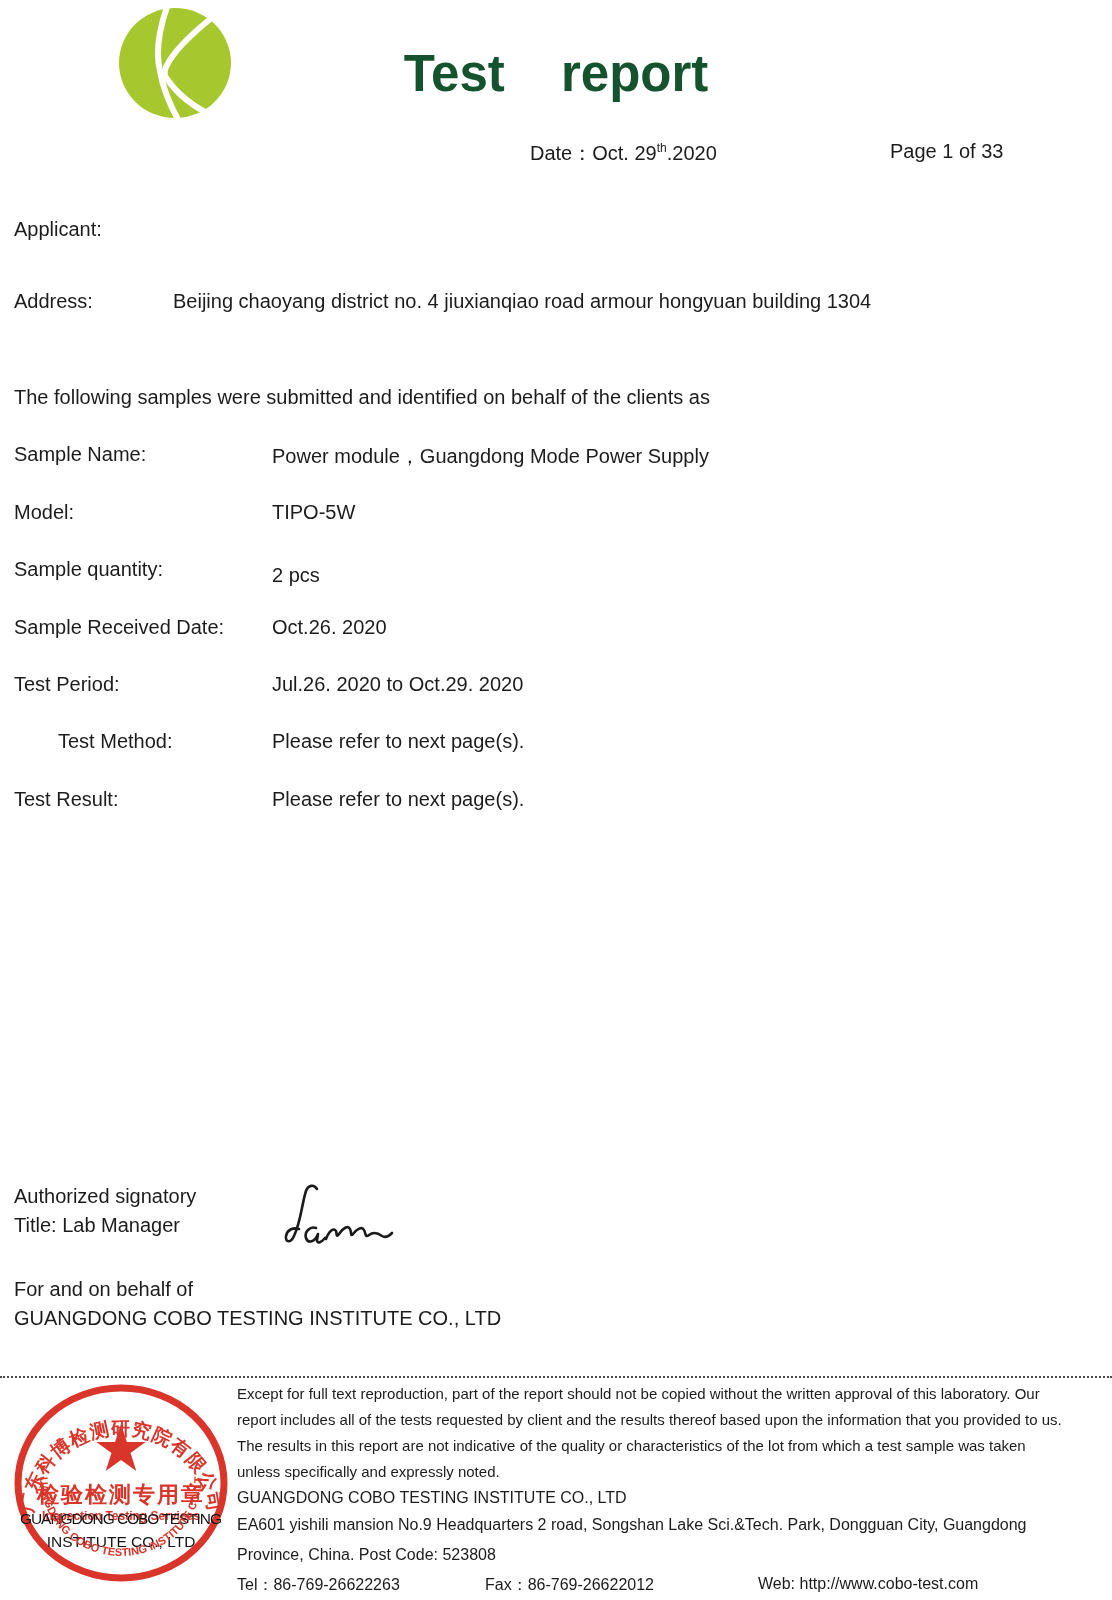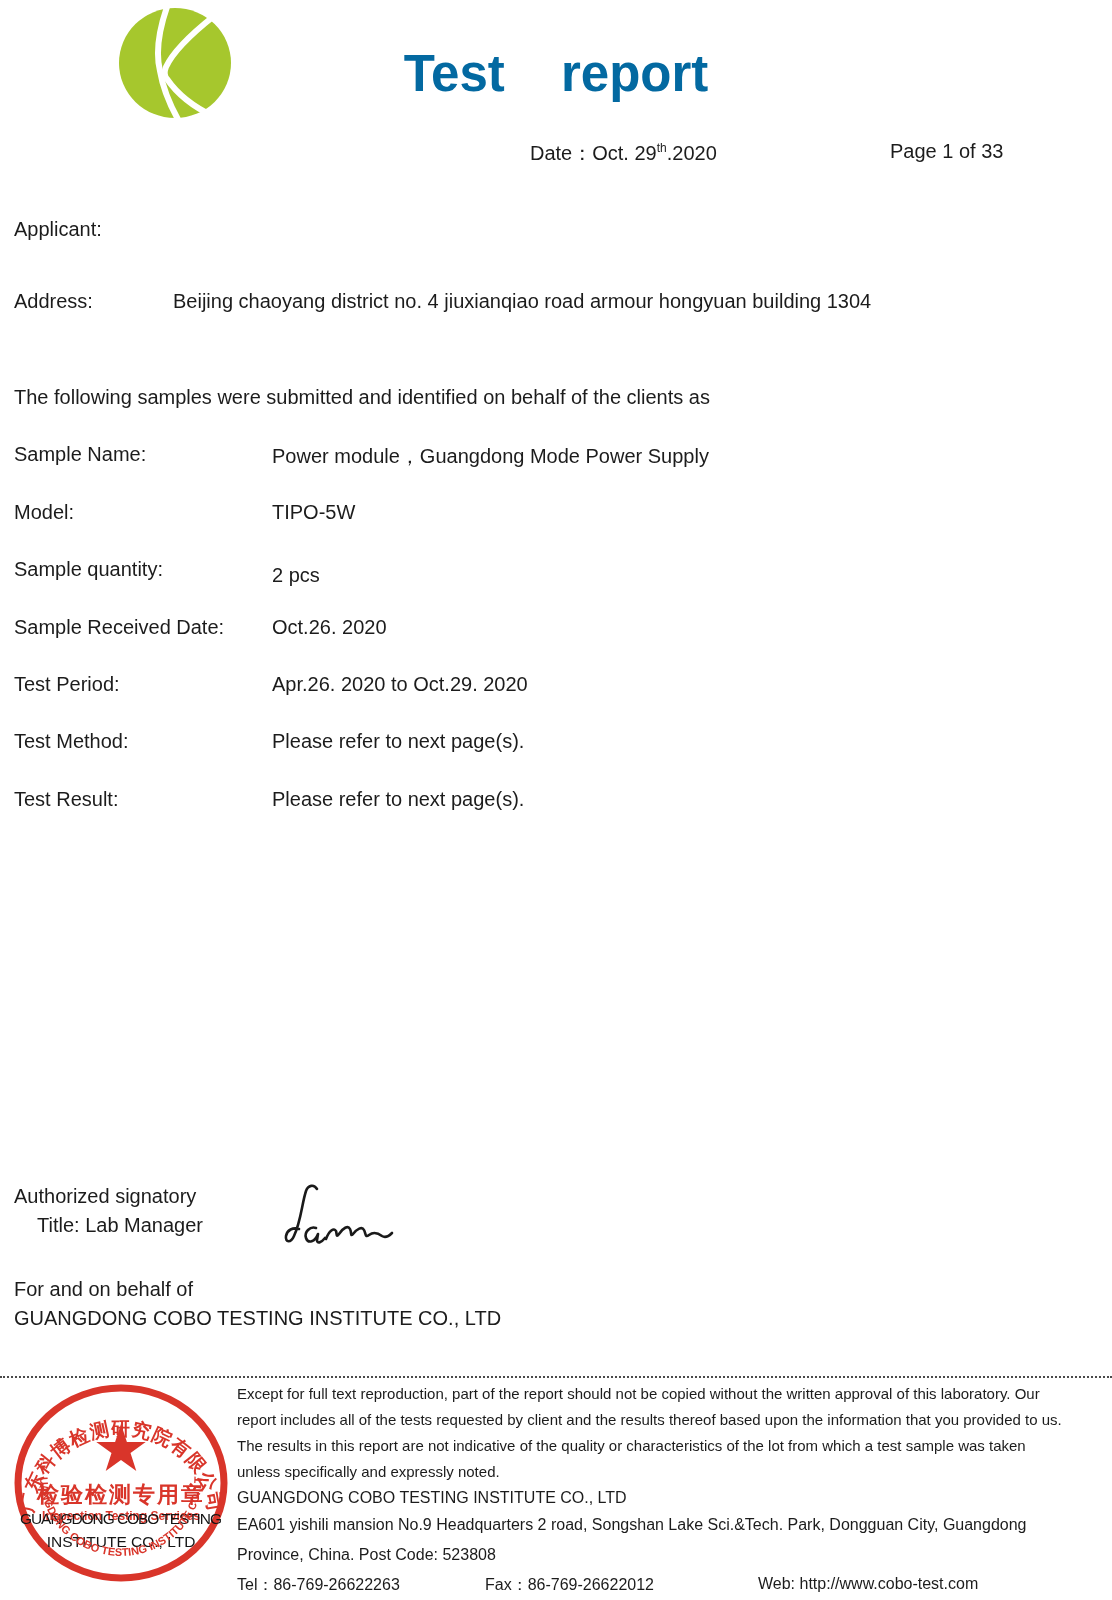--- a/index.html
+++ b/index.html
@@ -4,21 +4,21 @@
 <style>
   html,body { margin:0; padding:0; background:#ffffff; }
   .page {
     position:relative; width:1112px; height:1600px; background:#ffffff;
     font-family:"Liberation Sans", sans-serif; color:#1c1c1c; overflow:hidden;
   }
   .abs { position:absolute; }
   .body-text { font-size:20px; white-space:nowrap; }
   .title {
     position:absolute; top:44px; left:0; width:100%; text-align:center;
-    font-size:51px; font-weight:bold; word-spacing:42px; color:#0369a1;
+    font-size:51px; font-weight:bold; word-spacing:42px; color:#14532d;
   }
   .sup { font-size:60%; vertical-align:super; }
   .row-label { position:absolute; left:14px; }
   .foot-text { font-size:15px; white-space:nowrap; }
   .foot-info { font-size:16px; white-space:nowrap; }
   .dotted-sep {
     position:absolute; left:0; top:1376px; width:1112px; height:0;
     border-top:2px dotted #4a4a4a;
   }
   svg text { font-family:"Liberation Sans", sans-serif; }
@@ -54,30 +54,30 @@
   <div class="row-label body-text" style="top:501px;">Model:</div>
   <div class="abs body-text" style="left:272px; top:501px;">TIPO-5W</div>
 
   <div class="row-label body-text" style="top:558px;">Sample quantity:</div>
   <div class="abs body-text" style="left:272px; top:564px;">2 pcs</div>
 
   <div class="row-label body-text" style="top:616px;">Sample Received Date:</div>
   <div class="abs body-text" style="left:272px; top:616px;">Oct.26. 2020</div>
 
   <div class="row-label body-text" style="top:673px;text-align:center;">Test Period:</div>
-  <div class="abs body-text" style="left:272px; top:673px;">Apr.26. 2020 to Oct.29. 2020</div>
+  <div class="abs body-text" style="left:272px; top:673px;">Jul.26. 2020 to Oct.29. 2020</div>
 
-  <div class="row-label body-text" style="top:730px;">Test Method:</div>
+  <div class="row-label body-text" style="top:730px;margin-left:44px;">Test Method:</div>
   <div class="abs body-text" style="left:272px; top:730px;">Please refer to next page(s).</div>
 
   <div class="row-label body-text" style="top:788px;">Test Result:</div>
   <div class="abs body-text" style="left:272px; top:788px;">Please refer to next page(s).</div>
 
   <div class="row-label body-text" style="top:1185px;">Authorized signatory</div>
-  <div class="row-label body-text" style="top:1214px;margin-left:23px;">Title: Lab Manager</div>
+  <div class="row-label body-text" style="top:1214px;">Title: Lab Manager</div>
 
   <svg class="abs" style="left:283px; top:1183px;" width="120" height="70" viewBox="0 0 120 70" aria-hidden="true">
     <g fill="none" stroke="#1a1a1a" stroke-width="2.6" stroke-linecap="round" stroke-linejoin="round">
       <path d="M 34,6 C 31,1 25,2 23,8 C 19,20 18,38 11,53 C 8,60 2,60 3,53 C 4,47 10,44 16,46"></path>
       <path d="M 33,45 C 27,43 21,49 23,55 C 25,61 32,59 35,51 L 34,57 C 34,61 38,60 42,55"></path>
       <path d="M 43,56 C 46,48 51,44 53,48 C 54,51 53,55 56,51 C 60,45 65,42 67,46 C 69,50 67,54 70,51 C 74,46 79,43 81,47 C 83,51 82,55 86,52 C 90,49 95,50 99,53 C 102,55 106,53 109,50"></path>
     </g>
   </svg>
 
   <div class="row-label body-text" style="top:1278px;">For and on behalf of</div>

